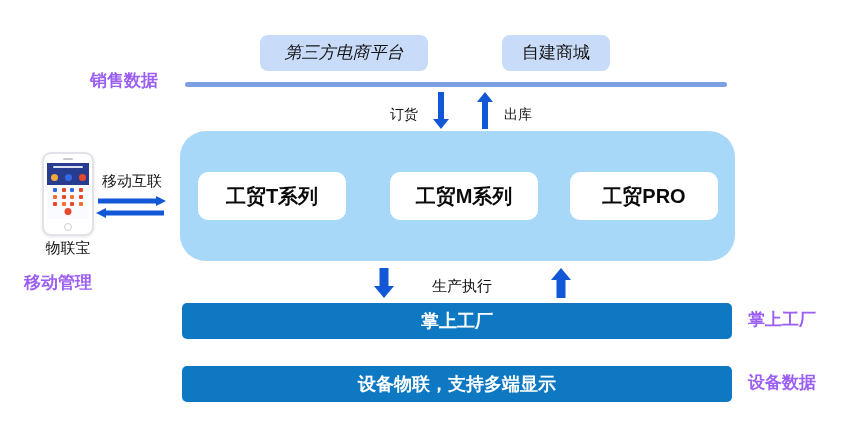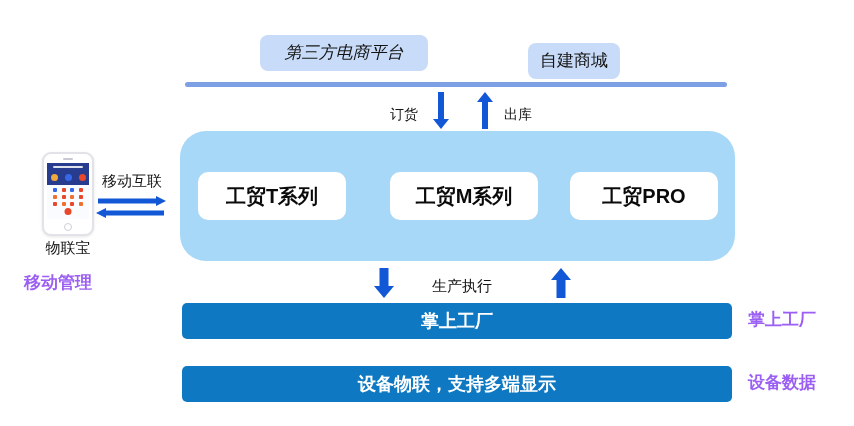--- a/index.html
+++ b/index.html
@@ -6,21 +6,21 @@
   .canvas{
     position:relative;width:854px;height:426px;background:#ffffff;overflow:hidden;
     font-family:"Liberation Sans","DejaVu Sans",sans-serif;color:#111;
   }
   
   .pill{
     position:absolute;top:35px;height:36px;background:#C8DBF8;border-radius:8px;
     font-size:17px;line-height:36px;text-align:center;color:#141414;
   }
   #pill-third{left:260px;width:168px;font-style:italic;}
-  #pill-mall{left:528px;width:92px;margin-top:8px;}
+  #pill-mall{left:502px;width:108px;}
   
   .purple{position:absolute;color:#9C5FF3;font-weight:bold;font-size:17px;white-space:nowrap;}
   #sales-label{left:90px;top:69px;}
   #mobile-mgmt{left:24px;top:271px;}
   #prod-data{left:748px;top:308px;}
   #device-data{left:748px;top:371px;}
   
   .hline{position:absolute;left:185px;top:82px;width:542px;height:5px;background:#7DA0E4;border-radius:3px;}
   
   .small-label{position:absolute;font-size:14px;color:#141414;white-space:nowrap;}
@@ -99,20 +99,21 @@
   .phone .home{position:absolute;bottom:3px;left:50%;transform:translateX(-50%);width:8px;height:8px;border:1.5px solid #CFCFD6;border-radius:50%;box-sizing:border-box;}
 </style>
 </head>
 <body>
 
 <div class="canvas">
 
   <div class="pill" id="pill-third">第三方电商平台</div>
   <div class="pill" id="pill-mall">自建商城</div>
 
+  <div class="purple" id="sales-label">销售数据</div>
   <div class="hline"></div>
 
   <div class="v-arrow v-thin down" id="arrow-order">
       <span class="shaft"></span>
       <span class="head"></span>
     </div>
   <div class="small-label" id="order-label">订货</div>
   <div class="v-arrow v-thin up" id="arrow-outbound">
       <span class="shaft"></span>
       <span class="head"></span>

